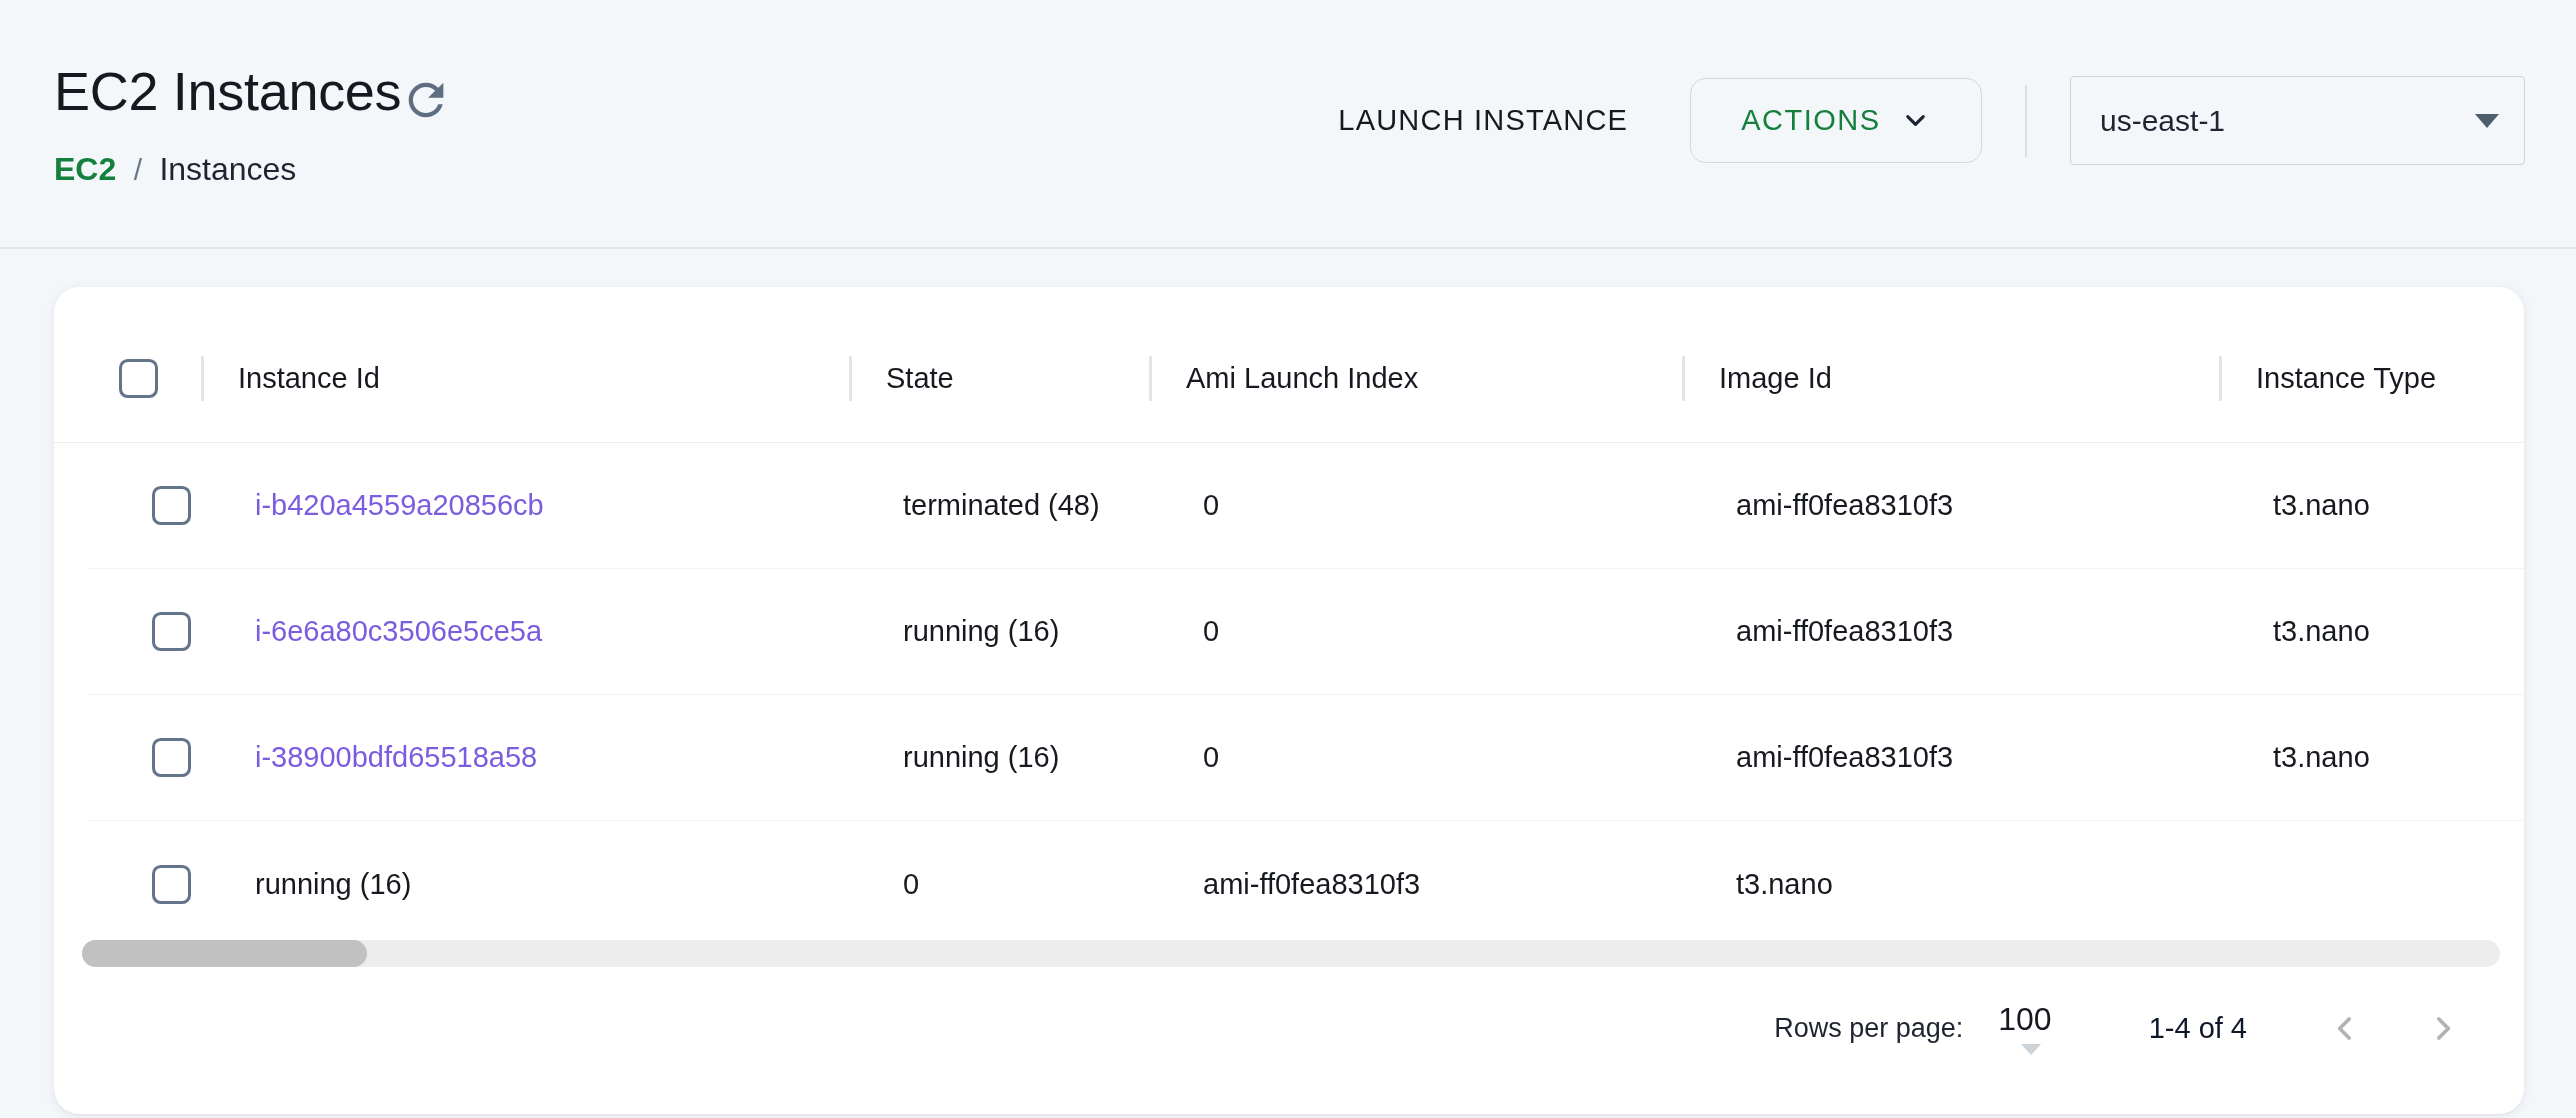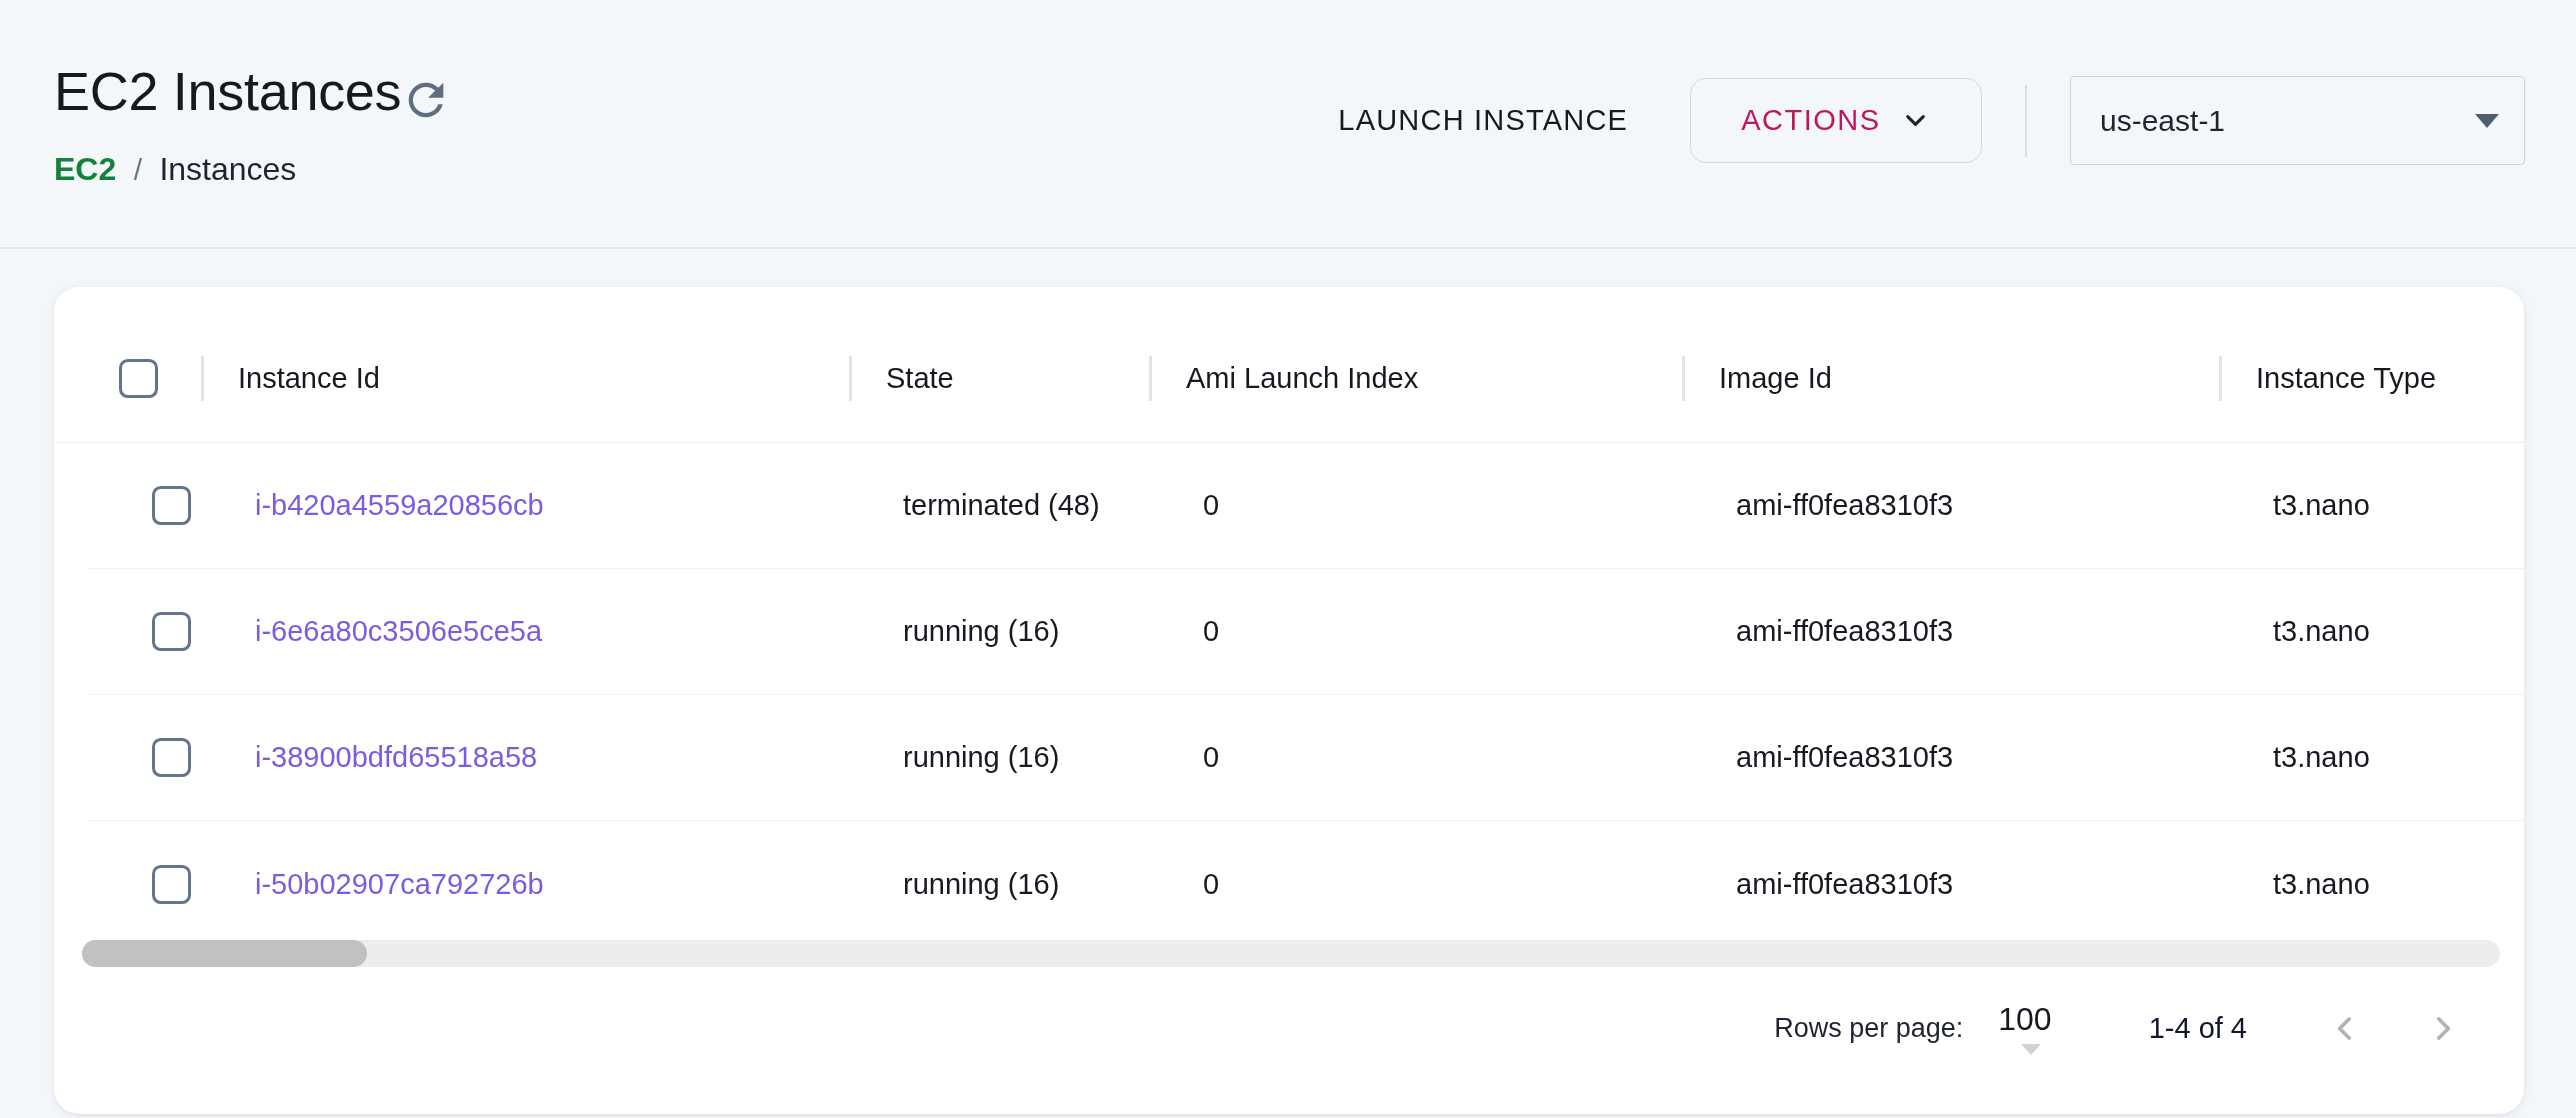--- a/index.html
+++ b/index.html
@@ -36,21 +36,21 @@
     background:none; border:none; cursor:pointer;
     font-family:"Liberation Sans", sans-serif;
     font-size:29px; font-weight:500; letter-spacing:1.2px; color:#16191f;
     margin-right:62px;
   }
   .actions-btn {
     width:292px; height:85px; border:1.9px solid #d3d8dd; border-radius:15.5px;
     background:transparent; cursor:pointer;
     display:flex; align-items:center; justify-content:center; gap:19.4px;
     font-family:"Liberation Sans", sans-serif;
-    font-size:29px; font-weight:500; letter-spacing:1.5px; color:#be185d;
+    font-size:29px; font-weight:500; letter-spacing:1.5px; color:#15803d;
   }
   .toolbar-divider { width:1.9px; height:72px; background:#d9dee3; margin:0 43px; }
   .region-select {
     width:455px; height:89px; border:1.9px solid #ccd3d9; border-radius:4px;
     background:transparent; cursor:pointer;
     display:flex; align-items:center; padding:0 25px 0 29px;
     font-size:30px; color:#1f2430;
   }
   .region-select .caret {
     margin-left:auto; width:0; height:0;
@@ -225,23 +225,20 @@
       <a>i-38900bdfd65518a58</a>
     </div>
     <div class="td">running (16)</div>
     <div class="td">0</div>
     <div class="td">ami-ff0fea8310f3</div>
     <div class="td">t3.nano</div>
   </div>
         <div class="tr">
     <div class="checkbox-cell">
       <div class="checkbox"></div>
-    </div>
-    <div class="td">
-      <a>i-50b02907ca792726b</a>
     </div>
     <div class="td">running (16)</div>
     <div class="td">0</div>
     <div class="td">ami-ff0fea8310f3</div>
     <div class="td">t3.nano</div>
   </div>
       </div>
 
     <div class="hscroll">
       <div class="hscroll-thumb"></div>

